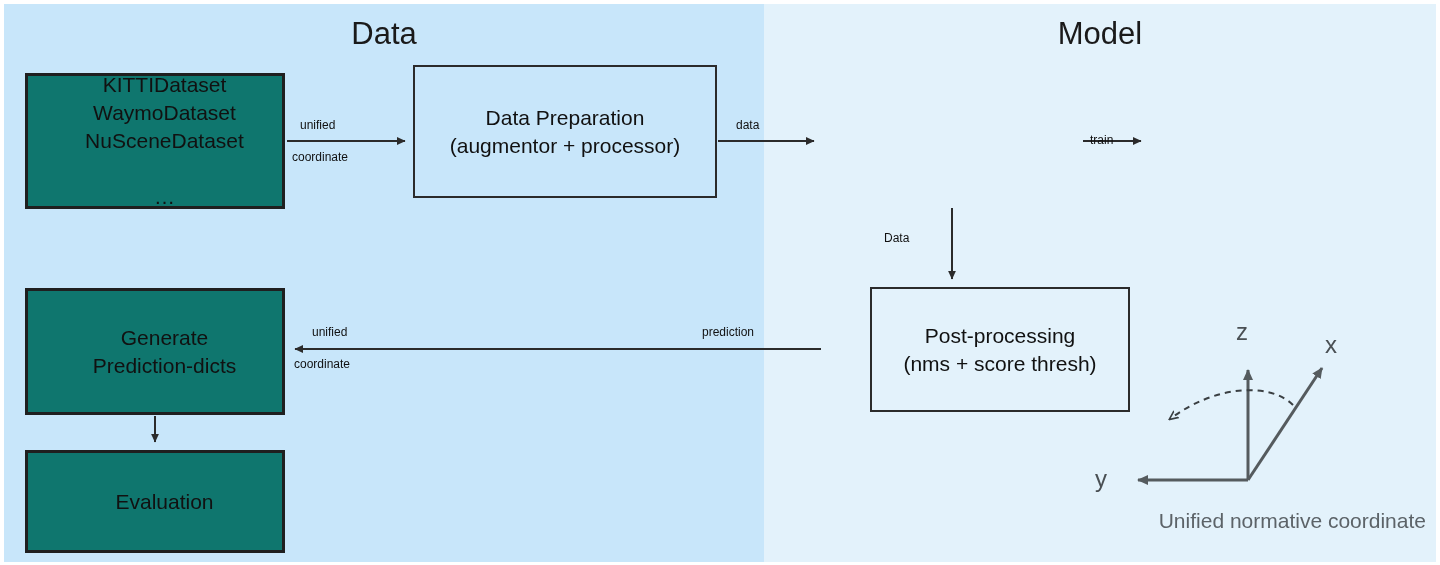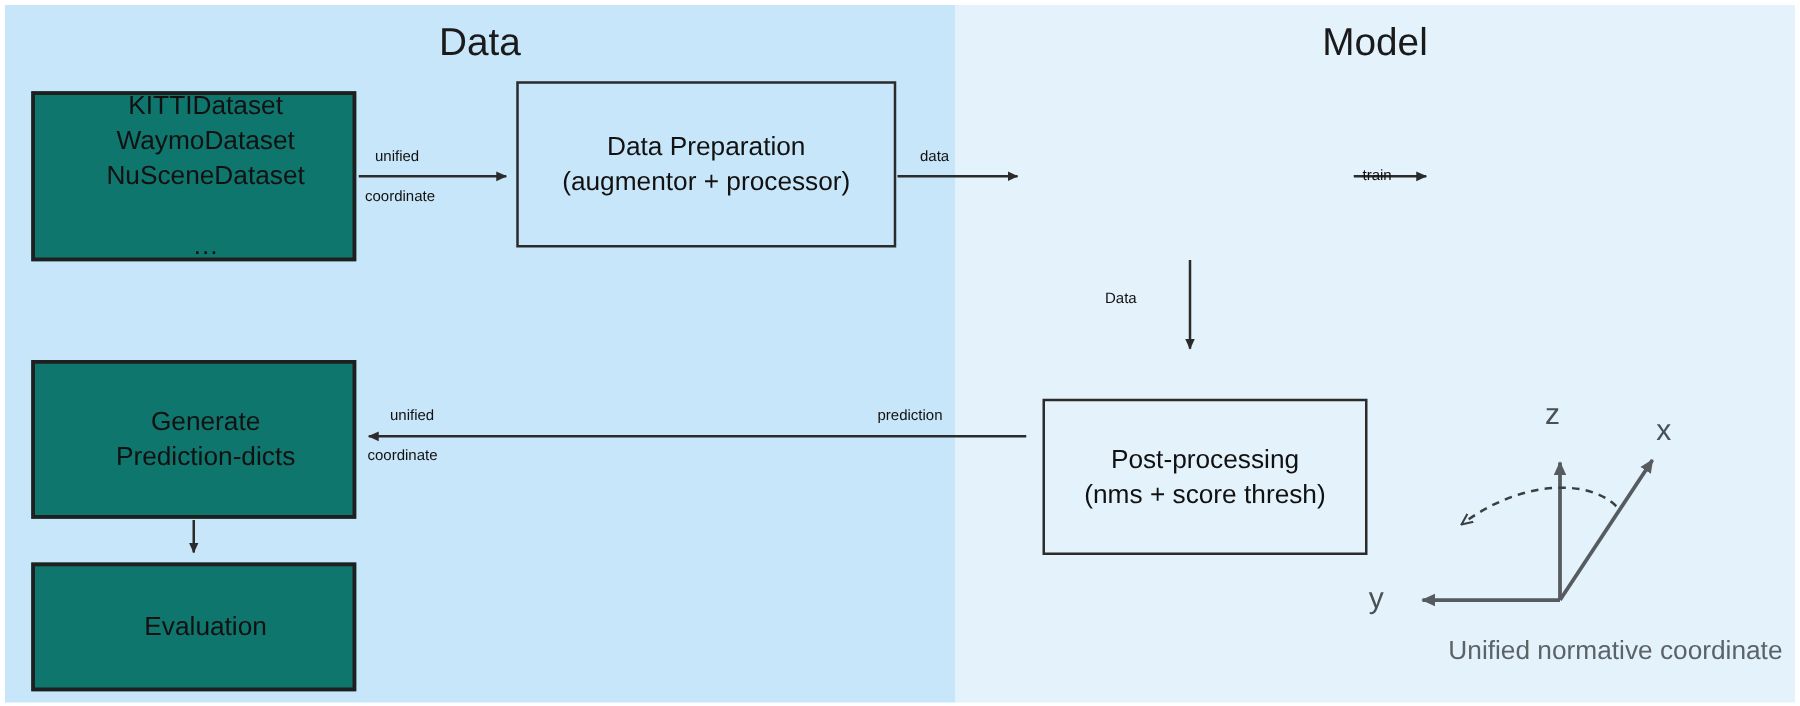--- a/index.html
+++ b/index.html
@@ -69,21 +69,21 @@
   }
   .node-plain {
     background: transparent;
     border: 2px solid #2b2b2b;
   }
   
   #node-datasets      { left: 25px;   top: 73px;  width: 260px; height: 136px; }
   #node-data-prep     { left: 413px;  top: 65px;  width: 304px; height: 133px; }
   #node-detector      { left: 822px;  top: 76px;  width: 260px; height: 131px; }
   #node-optimization  { left: 1149px; top: 76px;  width: 252px; height: 131px; }
-  #node-postproc      { left: 834px;  top: 287px; width: 260px; height: 125px; margin-top: 32px; }
+  #node-postproc      { left: 870px;  top: 287px; width: 260px; height: 125px; }
   #node-generate      { left: 25px;   top: 288px; width: 260px; height: 127px; }
   #node-evaluation    { left: 25px;   top: 450px; width: 260px; height: 103px; text-align: right; }
 
   
   .edge-svg {
     position: absolute;
     left: 0;
     top: 0;
     width: 1440px;
     height: 565px;

